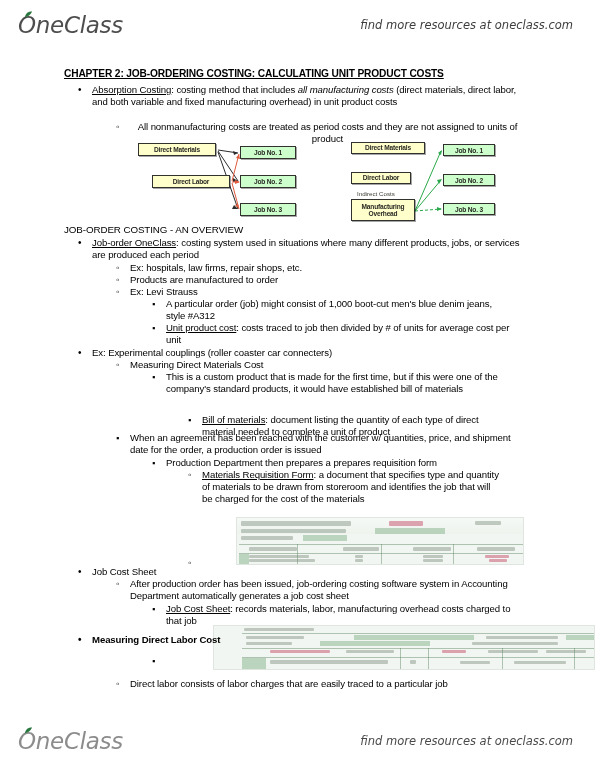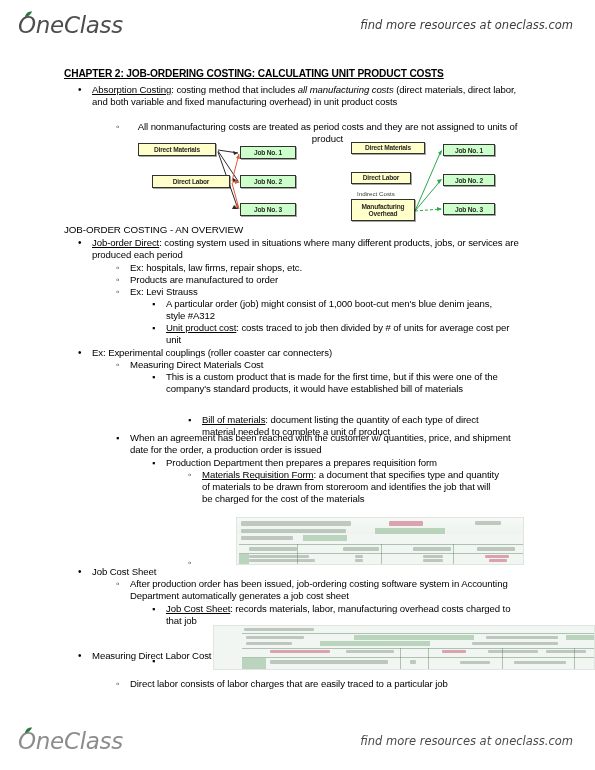--- a/index.html
+++ b/index.html
@@ -250,21 +250,21 @@
     <div class="nbox" style="left:2px; top:58px; width:64px; height:22px;">Manufacturing Overhead</div>
     <div class="jbox" style="left:94px; top:3px; width:52px; height:12px;">Job No. 1</div>
     <div class="jbox" style="left:94px; top:33px; width:52px; height:12px;">Job No. 2</div>
     <div class="jbox" style="left:94px; top:62px; width:52px; height:12px;">Job No. 3</div>
   </div>
 
   <div class="plain-head" style="left:64px; top:164px;">JOB-ORDER COSTING - AN OVERVIEW</div>
 
   <div class="para" style="left:92px; top:177px; width:432px;">
     <span class="marker disc"></span>
-    <span class="u">Job-order Direct</span><span>: costing system used in situations where many different products, jobs, or services are produced each period</span>
+    <span class="u">Job-order OneClass</span><span>: costing system used in situations where many different products, jobs, or services are produced each period</span>
   </div>
 
   <div class="para" style="left:130px; top:202px; width:400px;">
     <span class="marker circ"></span>
     <span>Ex: hospitals, law firms, repair shops, etc.</span>
   </div>
 
   <div class="para" style="left:130px; top:214px; width:400px;">
     <span class="marker circ"></span>
     <span>Products are manufactured to order</span>
@@ -393,21 +393,21 @@
     <div class="eline" style="left:186px; top:22px; width:1px; height:21px;"></div>
     <div class="eline" style="left:214px; top:22px; width:1px; height:21px;"></div>
     <div class="eline" style="left:288px; top:22px; width:1px; height:21px;"></div>
     <div class="eline" style="left:360px; top:22px; width:1px; height:21px;"></div>
   </div>
 
   <div class="para" style="left:166px; top:595px; width:8px;">
     <span class="marker sq"></span>
   </div>
 
-  <div class="para" style="left:92px; top:590px; width:430px;">
+  <div class="para" style="left:92px; top:574px; width:430px;font-weight:bold;">
     <span class="marker disc"></span>
     <span>Measuring Direct Labor Cost</span>
   </div>
 
   <div class="para" style="left:130px; top:618px; width:420px;">
     <span class="marker circ"></span>
     <span>Direct labor consists of labor charges that are easily traced to a particular job</span>
   </div>
 
 </div>

